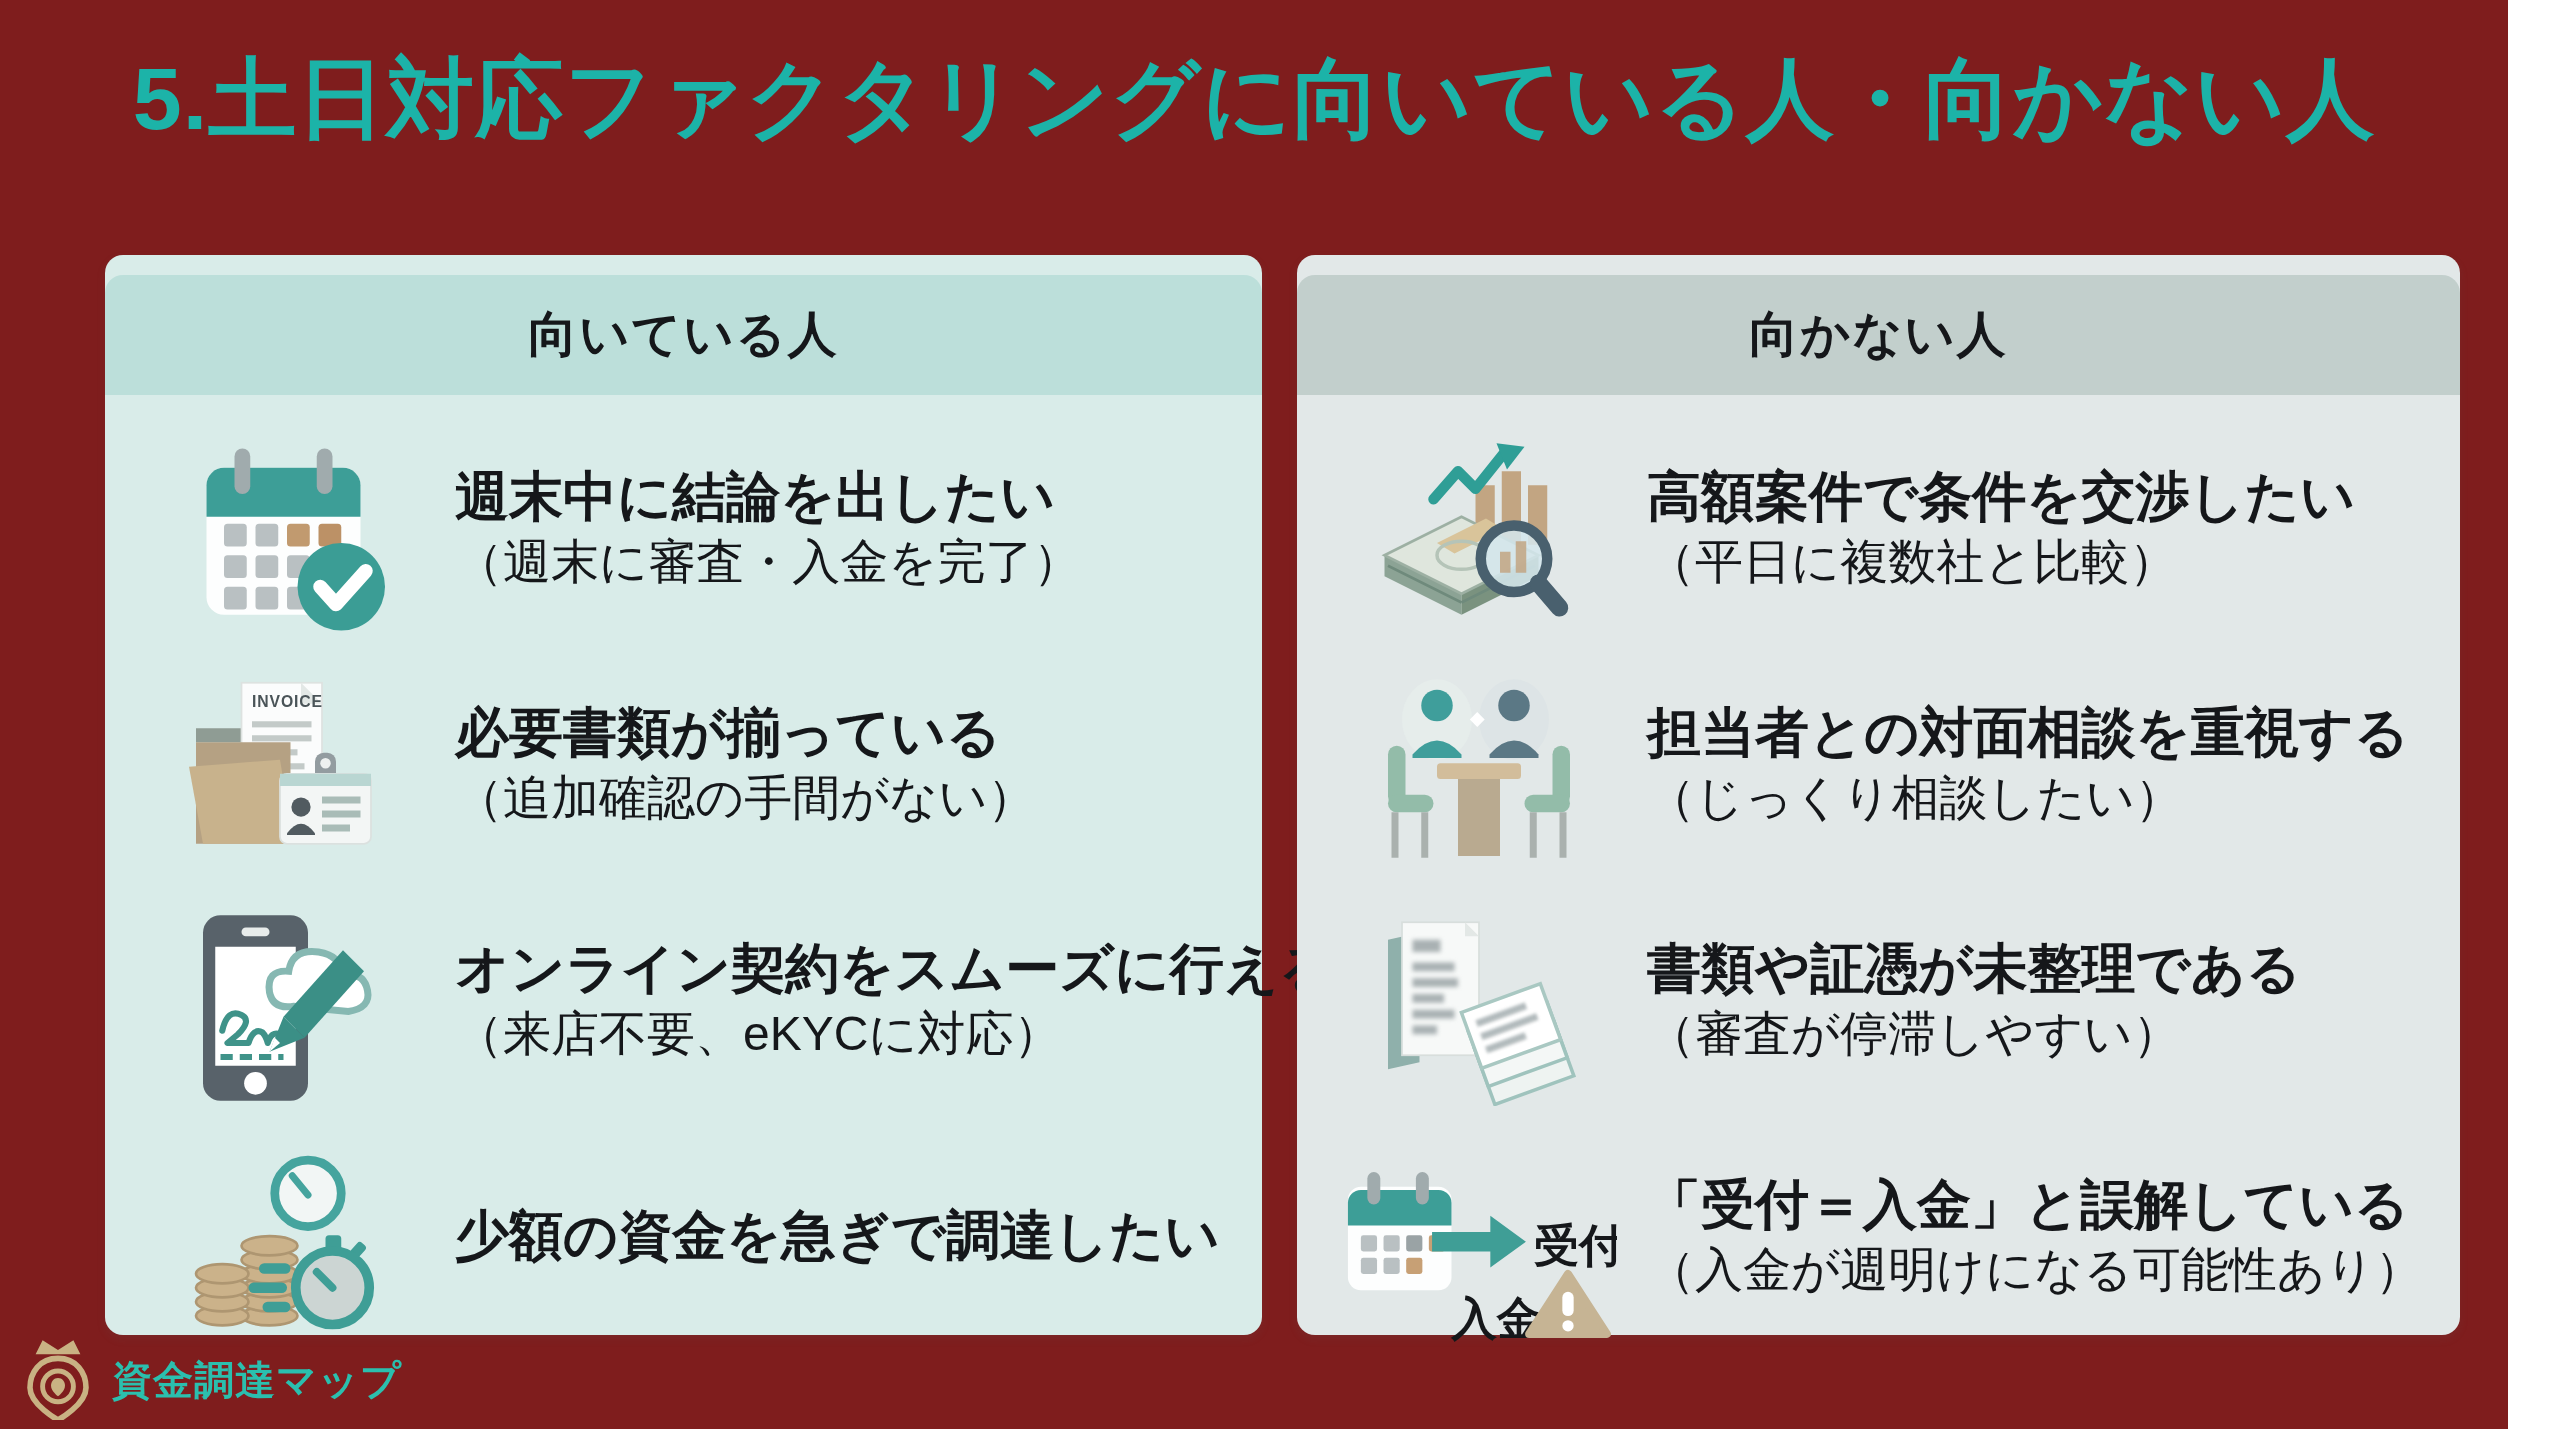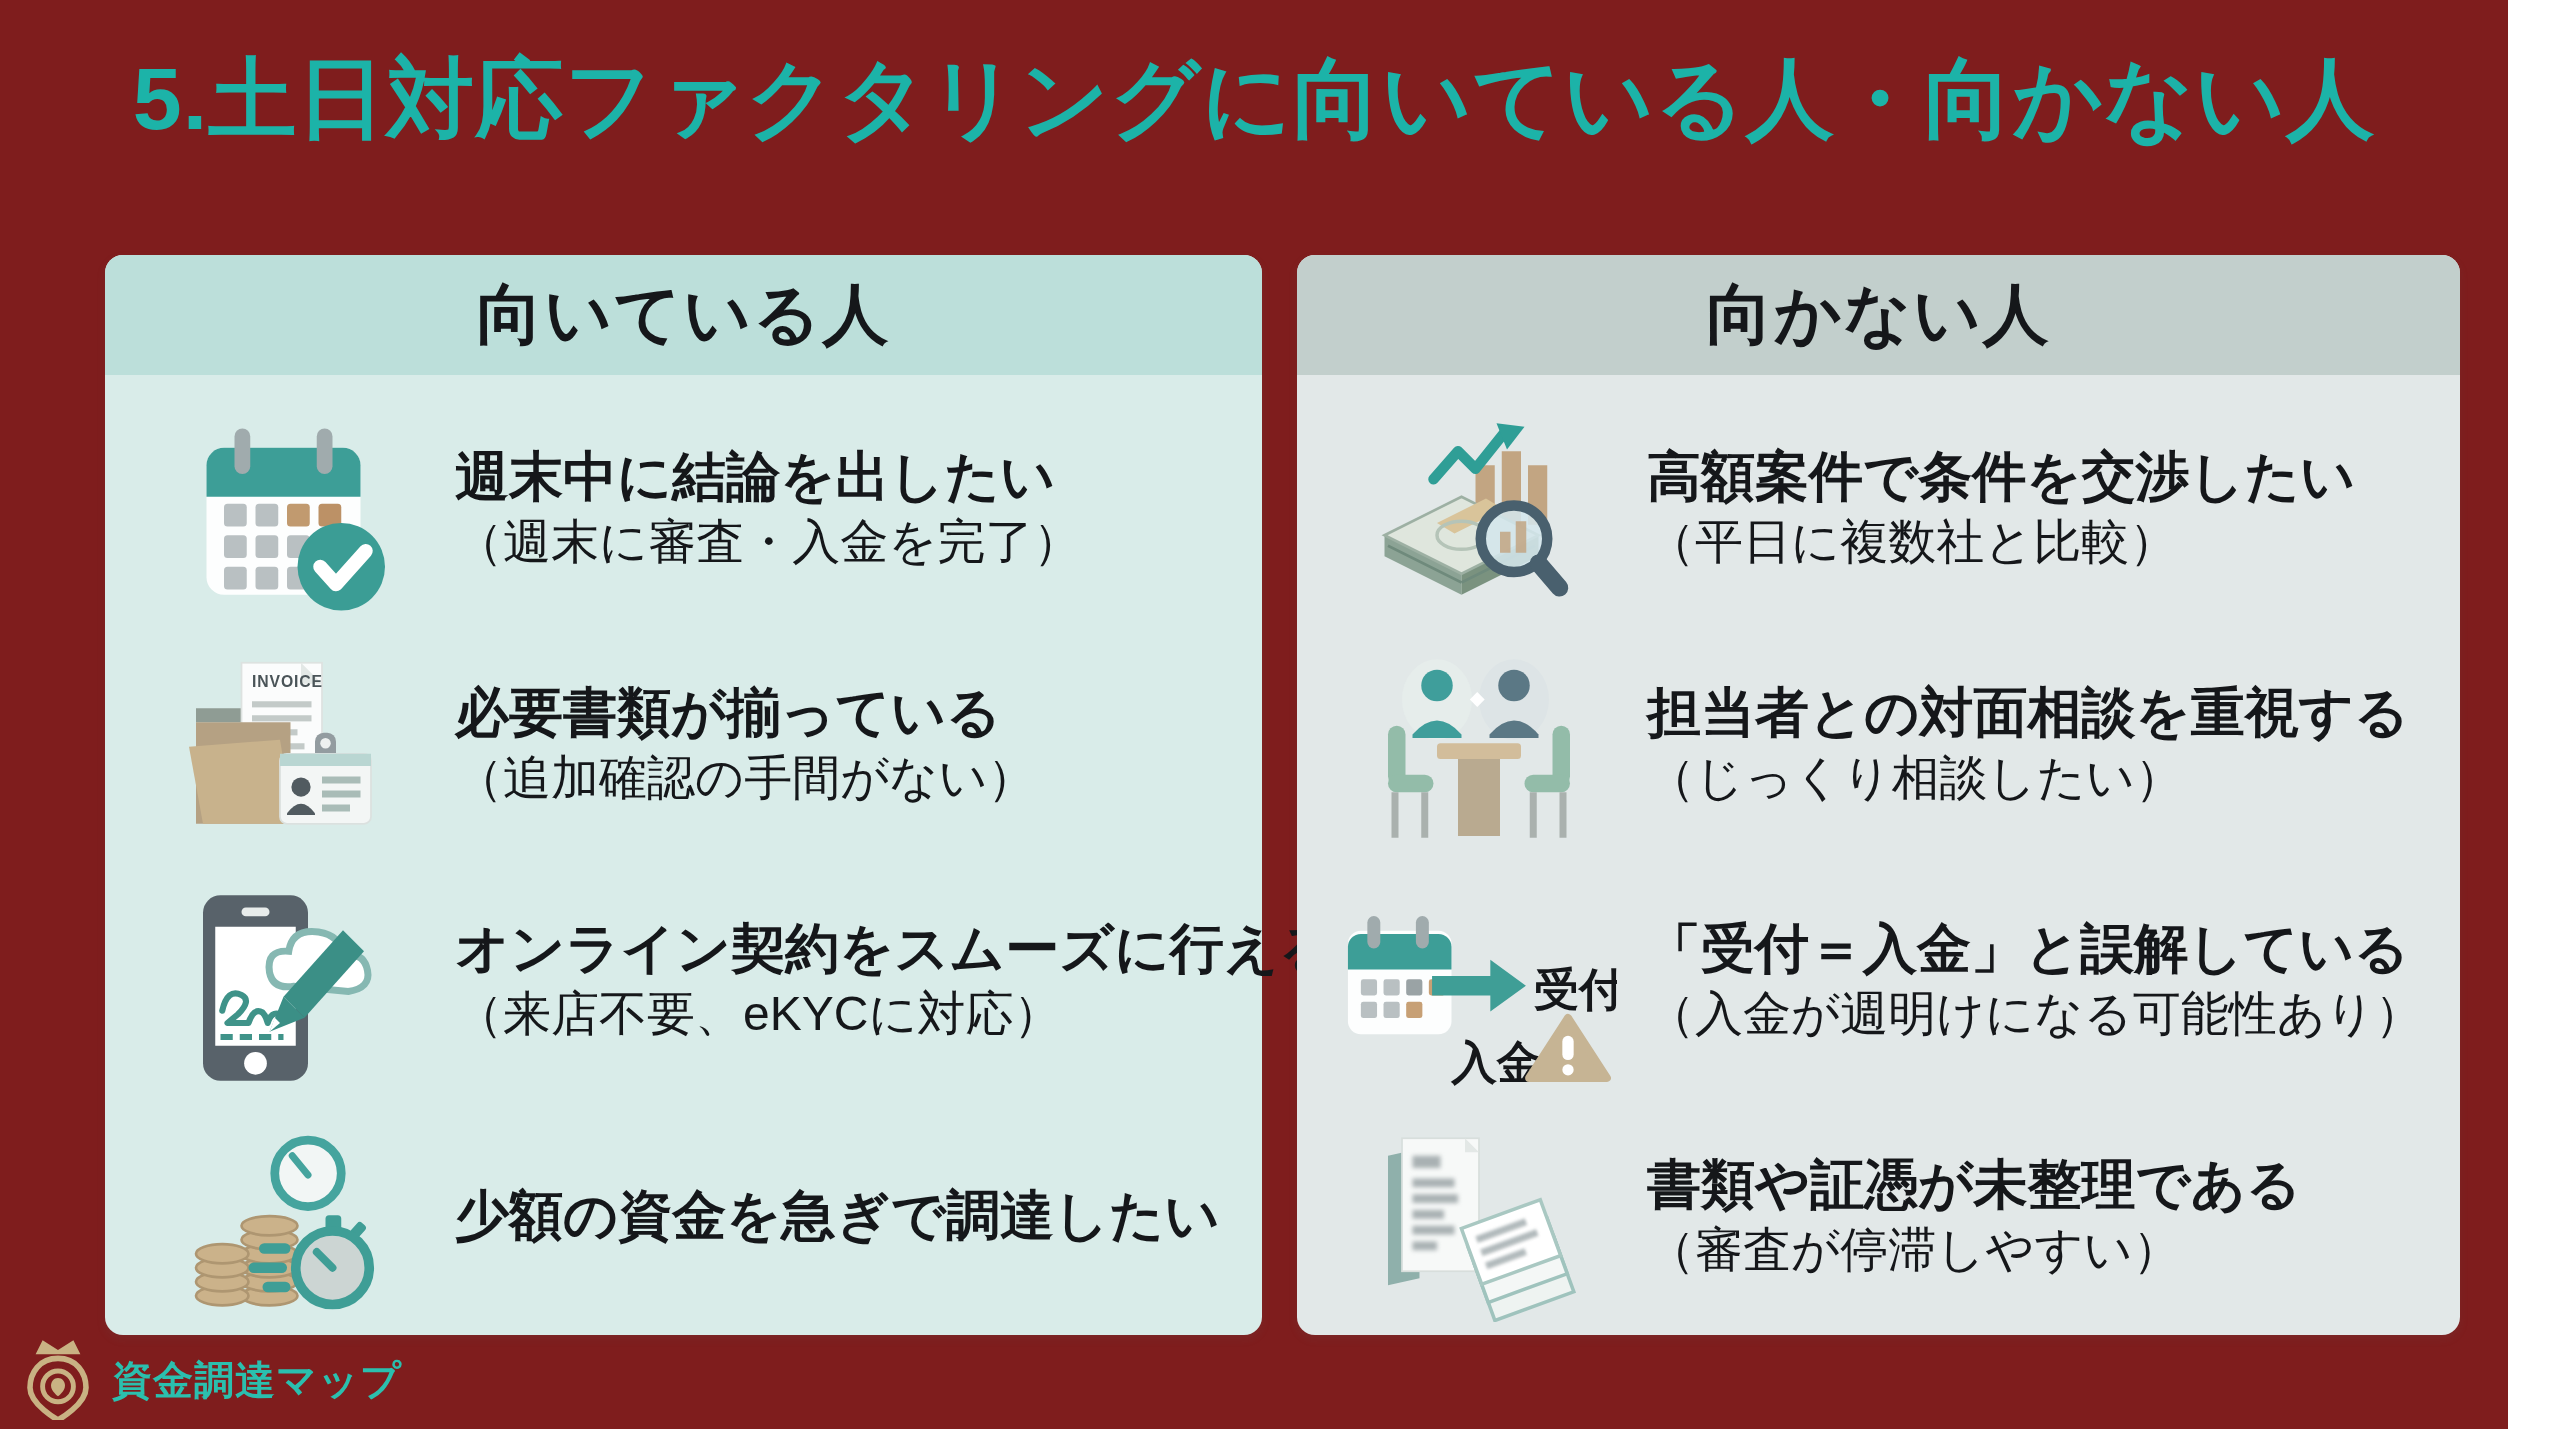--- a/index.html
+++ b/index.html
@@ -10,21 +10,21 @@
   .main-title{
     position:absolute;top:40px;left:0;right:0;text-align:center;
     font-size:88px;font-weight:800;color:#1cb3a8;letter-spacing:1px;white-space:nowrap;
   }
   .panel{position:absolute;top:255px;height:1080px;border-radius:18px;
     box-shadow:0 4px 10px rgba(90,110,110,.12);}
   .panel-left{left:105px;width:1157px;background:#d9ece9;}
   .panel-right{left:1297px;width:1163px;background:#e2e8e8;}
   .panel-header{
     height:120px;border-radius:18px 18px 0 0;display:flex;align-items:center;justify-content:center;
-    font-size:66px;font-weight:800;color:#15171a;letter-spacing:2px;
+    font-size:49px;font-weight:800;color:#15171a;letter-spacing:2px;margin-top:20px;
   }
   .panel-left .panel-header{background:#bcdfda;}
   .panel-right .panel-header{background:#c2cfcc;}
   .panel-body{display:flex;flex-direction:column;padding-top:14px;}
   .row{display:flex;align-items:center;height:236px;padding-left:44px;padding-right:20px;gap:30px;}
   .icon-cell{width:276px;min-width:276px;height:214px;display:flex;align-items:flex-end;justify-content:center;}
   .icon-cell svg{display:block;}
   .text-cell{flex:1;}
   .item-title{font-size:54px;font-weight:800;line-height:1.3;color:#15171a;white-space:nowrap;}
   .item-sub{font-size:48px;font-weight:500;line-height:1.3;color:#15171a;white-space:nowrap;}
@@ -216,20 +216,52 @@
           </svg>
         </div>
         <div class="text-cell">
           <div class="item-title">担当者との対面相談を重視する</div>
           <div class="item-sub">（じっくり相談したい）</div>
         </div>
       </div>
 
       <div class="row">
         <div class="icon-cell">
+          <svg width="210" height="196" viewBox="0 0 120 110">
+            <polygon points="8,16 26,12 26,86 8,90" fill="#8fb0ab"></polygon>
+            <rect x="16" y="6" width="44" height="76" fill="#f7f9f8" stroke="#d8dedc" stroke-width="1"></rect>
+            <polygon points="52,6 60,14 52,14" fill="#e3e8e6"></polygon>
+            <g fill="#a9b1b3" style="filter:blur(1.2px);">
+              <rect x="22" y="16" width="16" height="7"></rect>
+              <rect x="22" y="29" width="24" height="5"></rect>
+              <rect x="22" y="38" width="26" height="5"></rect>
+              <rect x="22" y="47" width="18" height="5"></rect>
+              <rect x="22" y="56" width="24" height="5"></rect>
+              <rect x="22" y="65" width="14" height="5"></rect>
+            </g>
+            <g transform="rotate(-20 80 70)">
+              <rect x="56" y="70" width="48" height="34" fill="#eef3f1" stroke="#9fc3bd" stroke-width="2"></rect>
+              <rect x="56" y="59" width="48" height="34" fill="#f4f7f6" stroke="#9fc3bd" stroke-width="2"></rect>
+              <rect x="56" y="48" width="48" height="34" fill="#ffffff" stroke="#a9c8c2" stroke-width="2"></rect>
+              <g fill="#b3bbbd" style="filter:blur(0.8px);">
+                <rect x="62" y="55" width="30" height="4"></rect>
+                <rect x="62" y="63" width="34" height="4"></rect>
+                <rect x="62" y="71" width="24" height="4"></rect>
+              </g>
+            </g>
+          </svg>
+        </div>
+        <div class="text-cell">
+          <div class="item-title">書類や証憑が未整理である</div>
+          <div class="item-sub">（審査が停滞しやすい）</div>
+        </div>
+      </div>
+
+      <div class="row">
+        <div class="icon-cell">
           <svg width="276" height="178" viewBox="0 0 170 110">
             <rect x="4" y="14" width="64" height="64" rx="8" fill="#fdfefe"></rect>
             <path d="M4 24 a8 8 0 0 1 8 -8 h48 a8 8 0 0 1 8 8 v14 h-64 z" fill="#3d9e97"></path>
             <rect x="16" y="5" width="8" height="20" rx="4" fill="#a0abad"></rect>
             <rect x="46" y="5" width="8" height="20" rx="4" fill="#a0abad"></rect>
             <rect x="12" y="44" width="10" height="10" rx="1.5" fill="#b9c0c2"></rect>
               <rect x="26" y="44" width="10" height="10" rx="1.5" fill="#b9c0c2"></rect>
               <rect x="40" y="44" width="10" height="10" rx="1.5" fill="#9aa3a5"></rect>
               <rect x="54" y="44" width="10" height="10" rx="1.5" fill="#c7a075"></rect>
             <rect x="12" y="58" width="10" height="10" rx="1.5" fill="#b9c0c2"></rect>
@@ -242,52 +274,20 @@
             <rect x="136.5" y="79" width="7" height="15" rx="3.5" fill="#ffffff"></rect>
             <circle cx="140" cy="100" r="3.5" fill="#ffffff"></circle>
           </svg>
         </div>
         <div class="text-cell">
           <div class="item-title">「受付＝入金」と誤解している</div>
           <div class="item-sub">（入金が週明けになる可能性あり）</div>
         </div>
       </div>
 
-      <div class="row">
-        <div class="icon-cell">
-          <svg width="210" height="196" viewBox="0 0 120 110">
-            <polygon points="8,16 26,12 26,86 8,90" fill="#8fb0ab"></polygon>
-            <rect x="16" y="6" width="44" height="76" fill="#f7f9f8" stroke="#d8dedc" stroke-width="1"></rect>
-            <polygon points="52,6 60,14 52,14" fill="#e3e8e6"></polygon>
-            <g fill="#a9b1b3" style="filter:blur(1.2px);">
-              <rect x="22" y="16" width="16" height="7"></rect>
-              <rect x="22" y="29" width="24" height="5"></rect>
-              <rect x="22" y="38" width="26" height="5"></rect>
-              <rect x="22" y="47" width="18" height="5"></rect>
-              <rect x="22" y="56" width="24" height="5"></rect>
-              <rect x="22" y="65" width="14" height="5"></rect>
-            </g>
-            <g transform="rotate(-20 80 70)">
-              <rect x="56" y="70" width="48" height="34" fill="#eef3f1" stroke="#9fc3bd" stroke-width="2"></rect>
-              <rect x="56" y="59" width="48" height="34" fill="#f4f7f6" stroke="#9fc3bd" stroke-width="2"></rect>
-              <rect x="56" y="48" width="48" height="34" fill="#ffffff" stroke="#a9c8c2" stroke-width="2"></rect>
-              <g fill="#b3bbbd" style="filter:blur(0.8px);">
-                <rect x="62" y="55" width="30" height="4"></rect>
-                <rect x="62" y="63" width="34" height="4"></rect>
-                <rect x="62" y="71" width="24" height="4"></rect>
-              </g>
-            </g>
-          </svg>
-        </div>
-        <div class="text-cell">
-          <div class="item-title">書類や証憑が未整理である</div>
-          <div class="item-sub">（審査が停滞しやすい）</div>
-        </div>
-      </div>
-
     </div>
   </div>
 
   <div class="footer-logo">
     <span>
       <svg width="84" height="84" viewBox="0 0 60 60">
         <path d="M14 13 L19 3 L30 10 L41 3 L46 13 Z" fill="#c9b283"></path>
         <path d="M30 16 C17 16 10 26 10 37 C10 49 30 60 30 60 C30 60 50 49 50 37 C50 26 43 16 30 16 Z" fill="none" stroke="#c9b283" stroke-width="4"></path>
         <circle cx="30" cy="36" r="11" fill="none" stroke="#c9b283" stroke-width="3.5"></circle>
         <path d="M30 30 c3 0 5 2.5 5 5.5 c0 4 -5 7.5 -5 7.5 c0 0 -5 -3.5 -5 -7.5 c0 -3 2 -5.5 5 -5.5 z" fill="#c9b283"></path>

